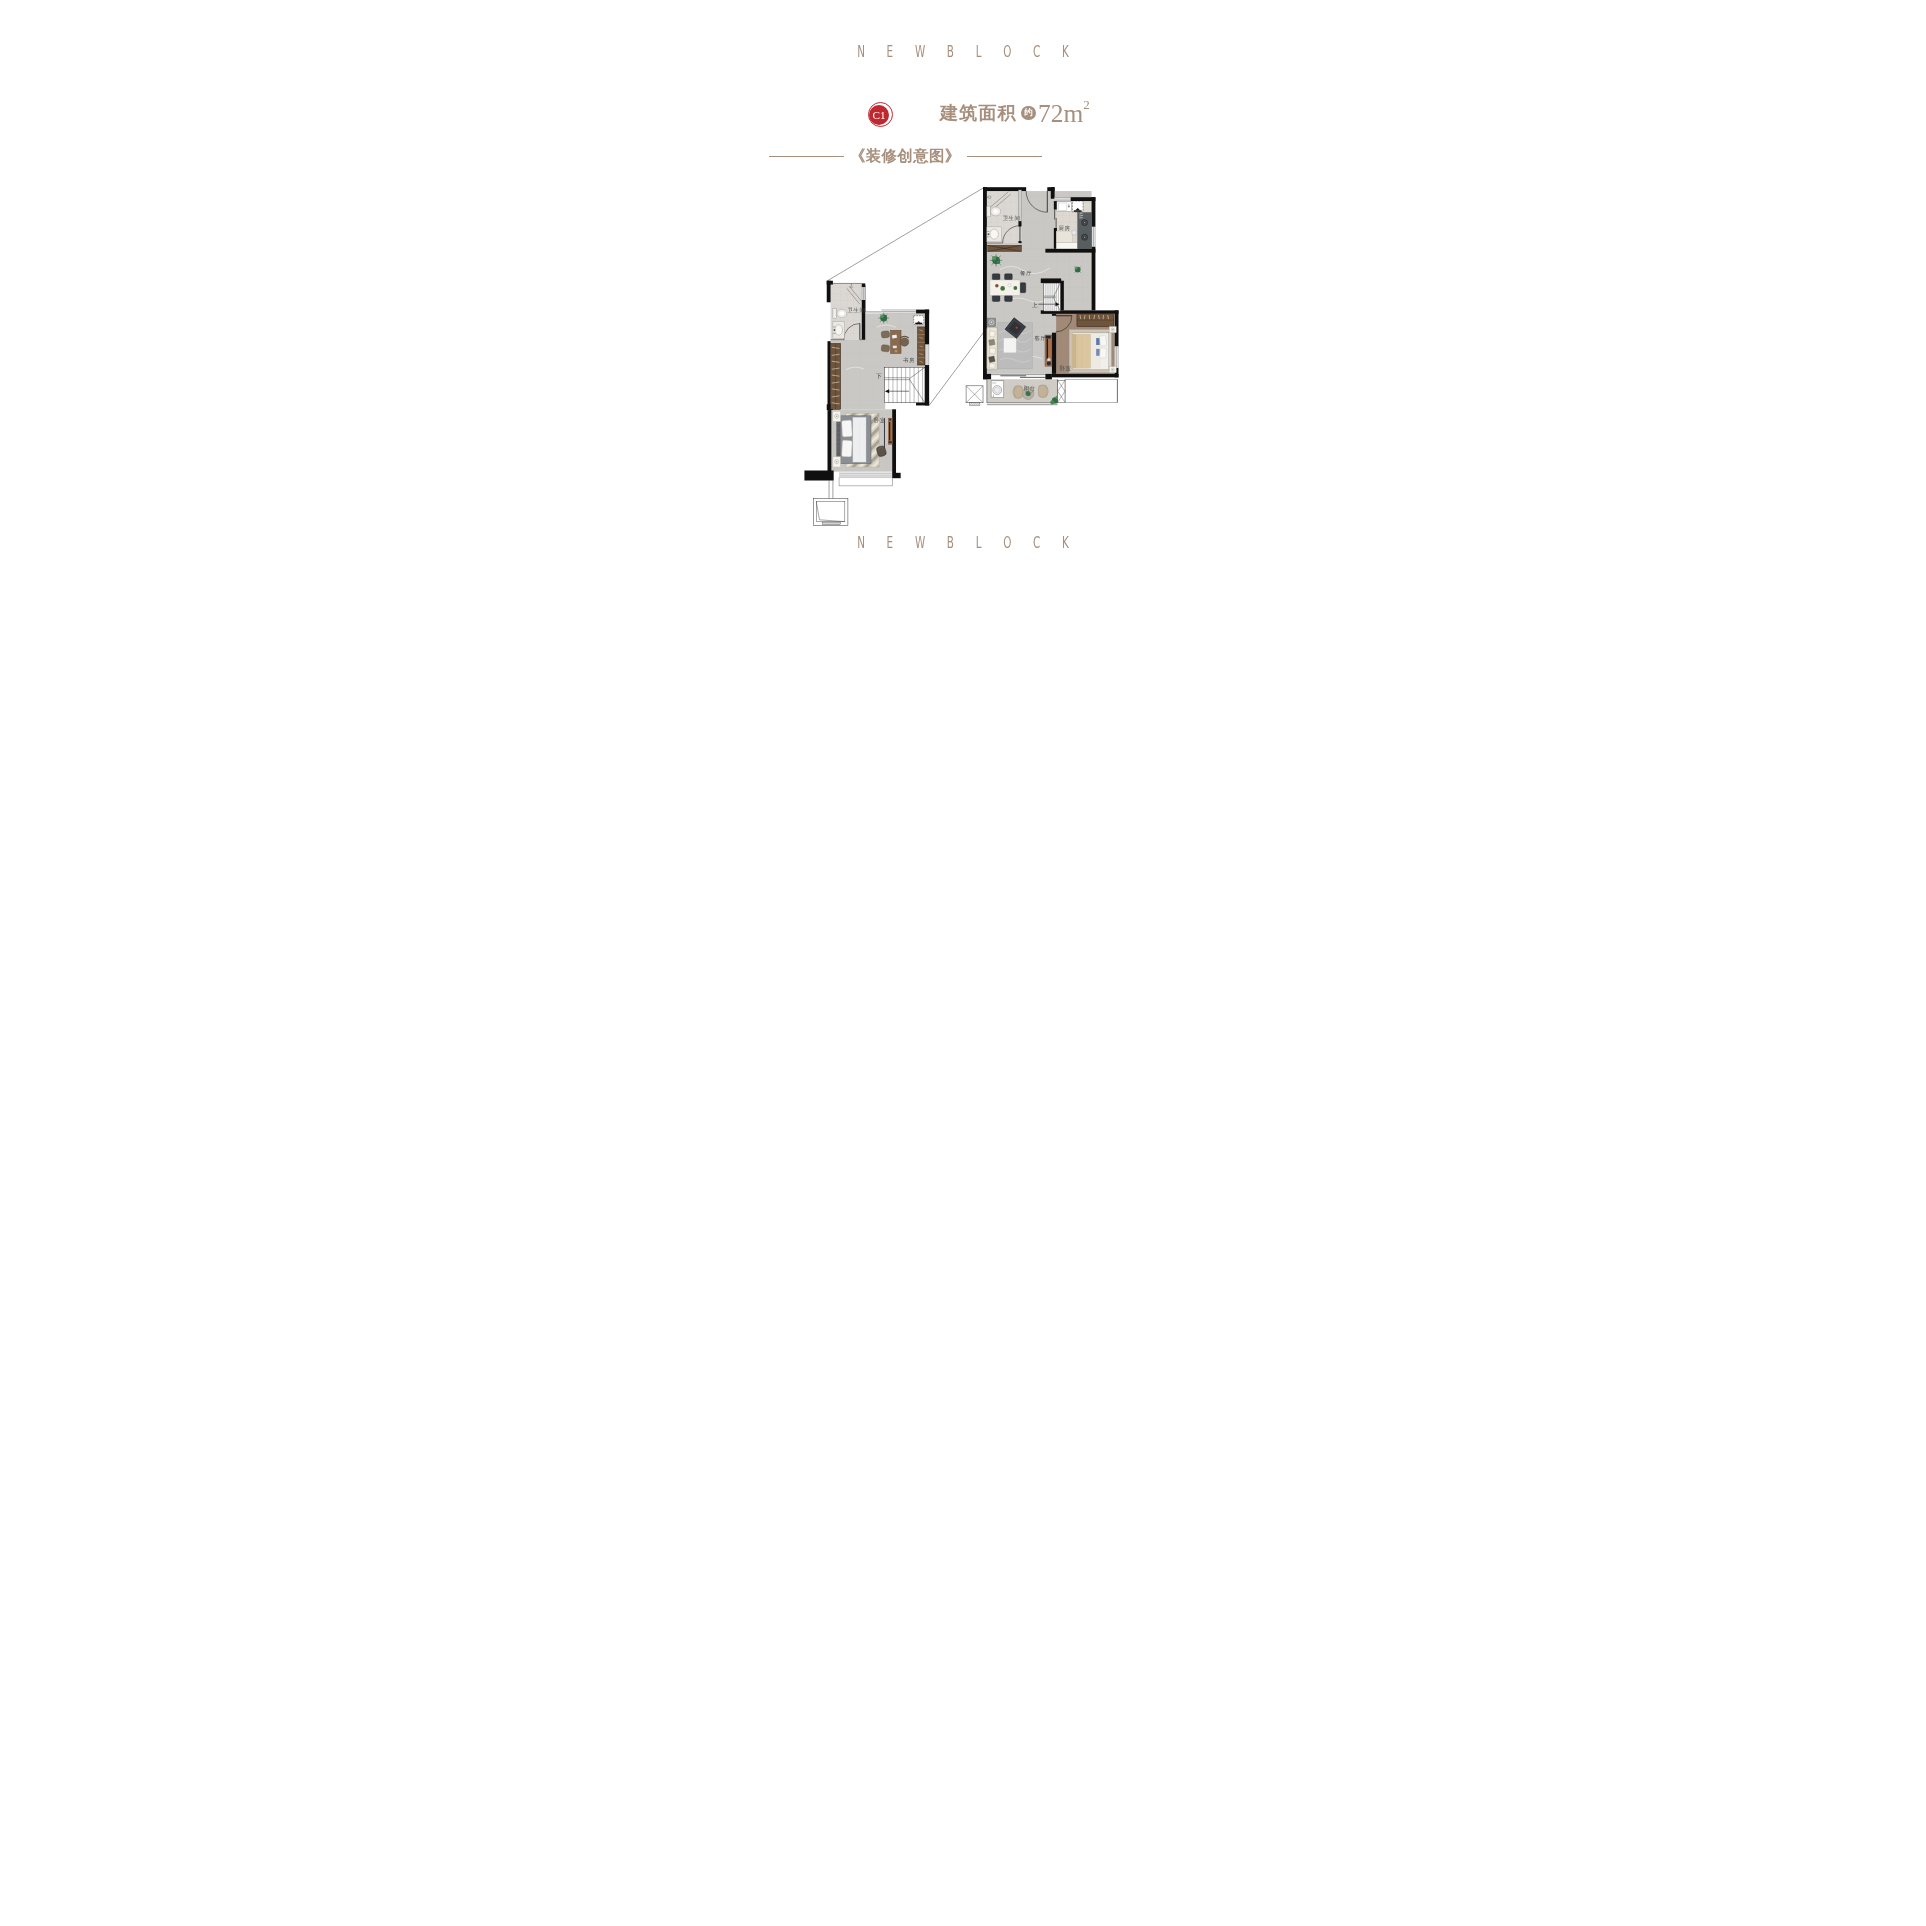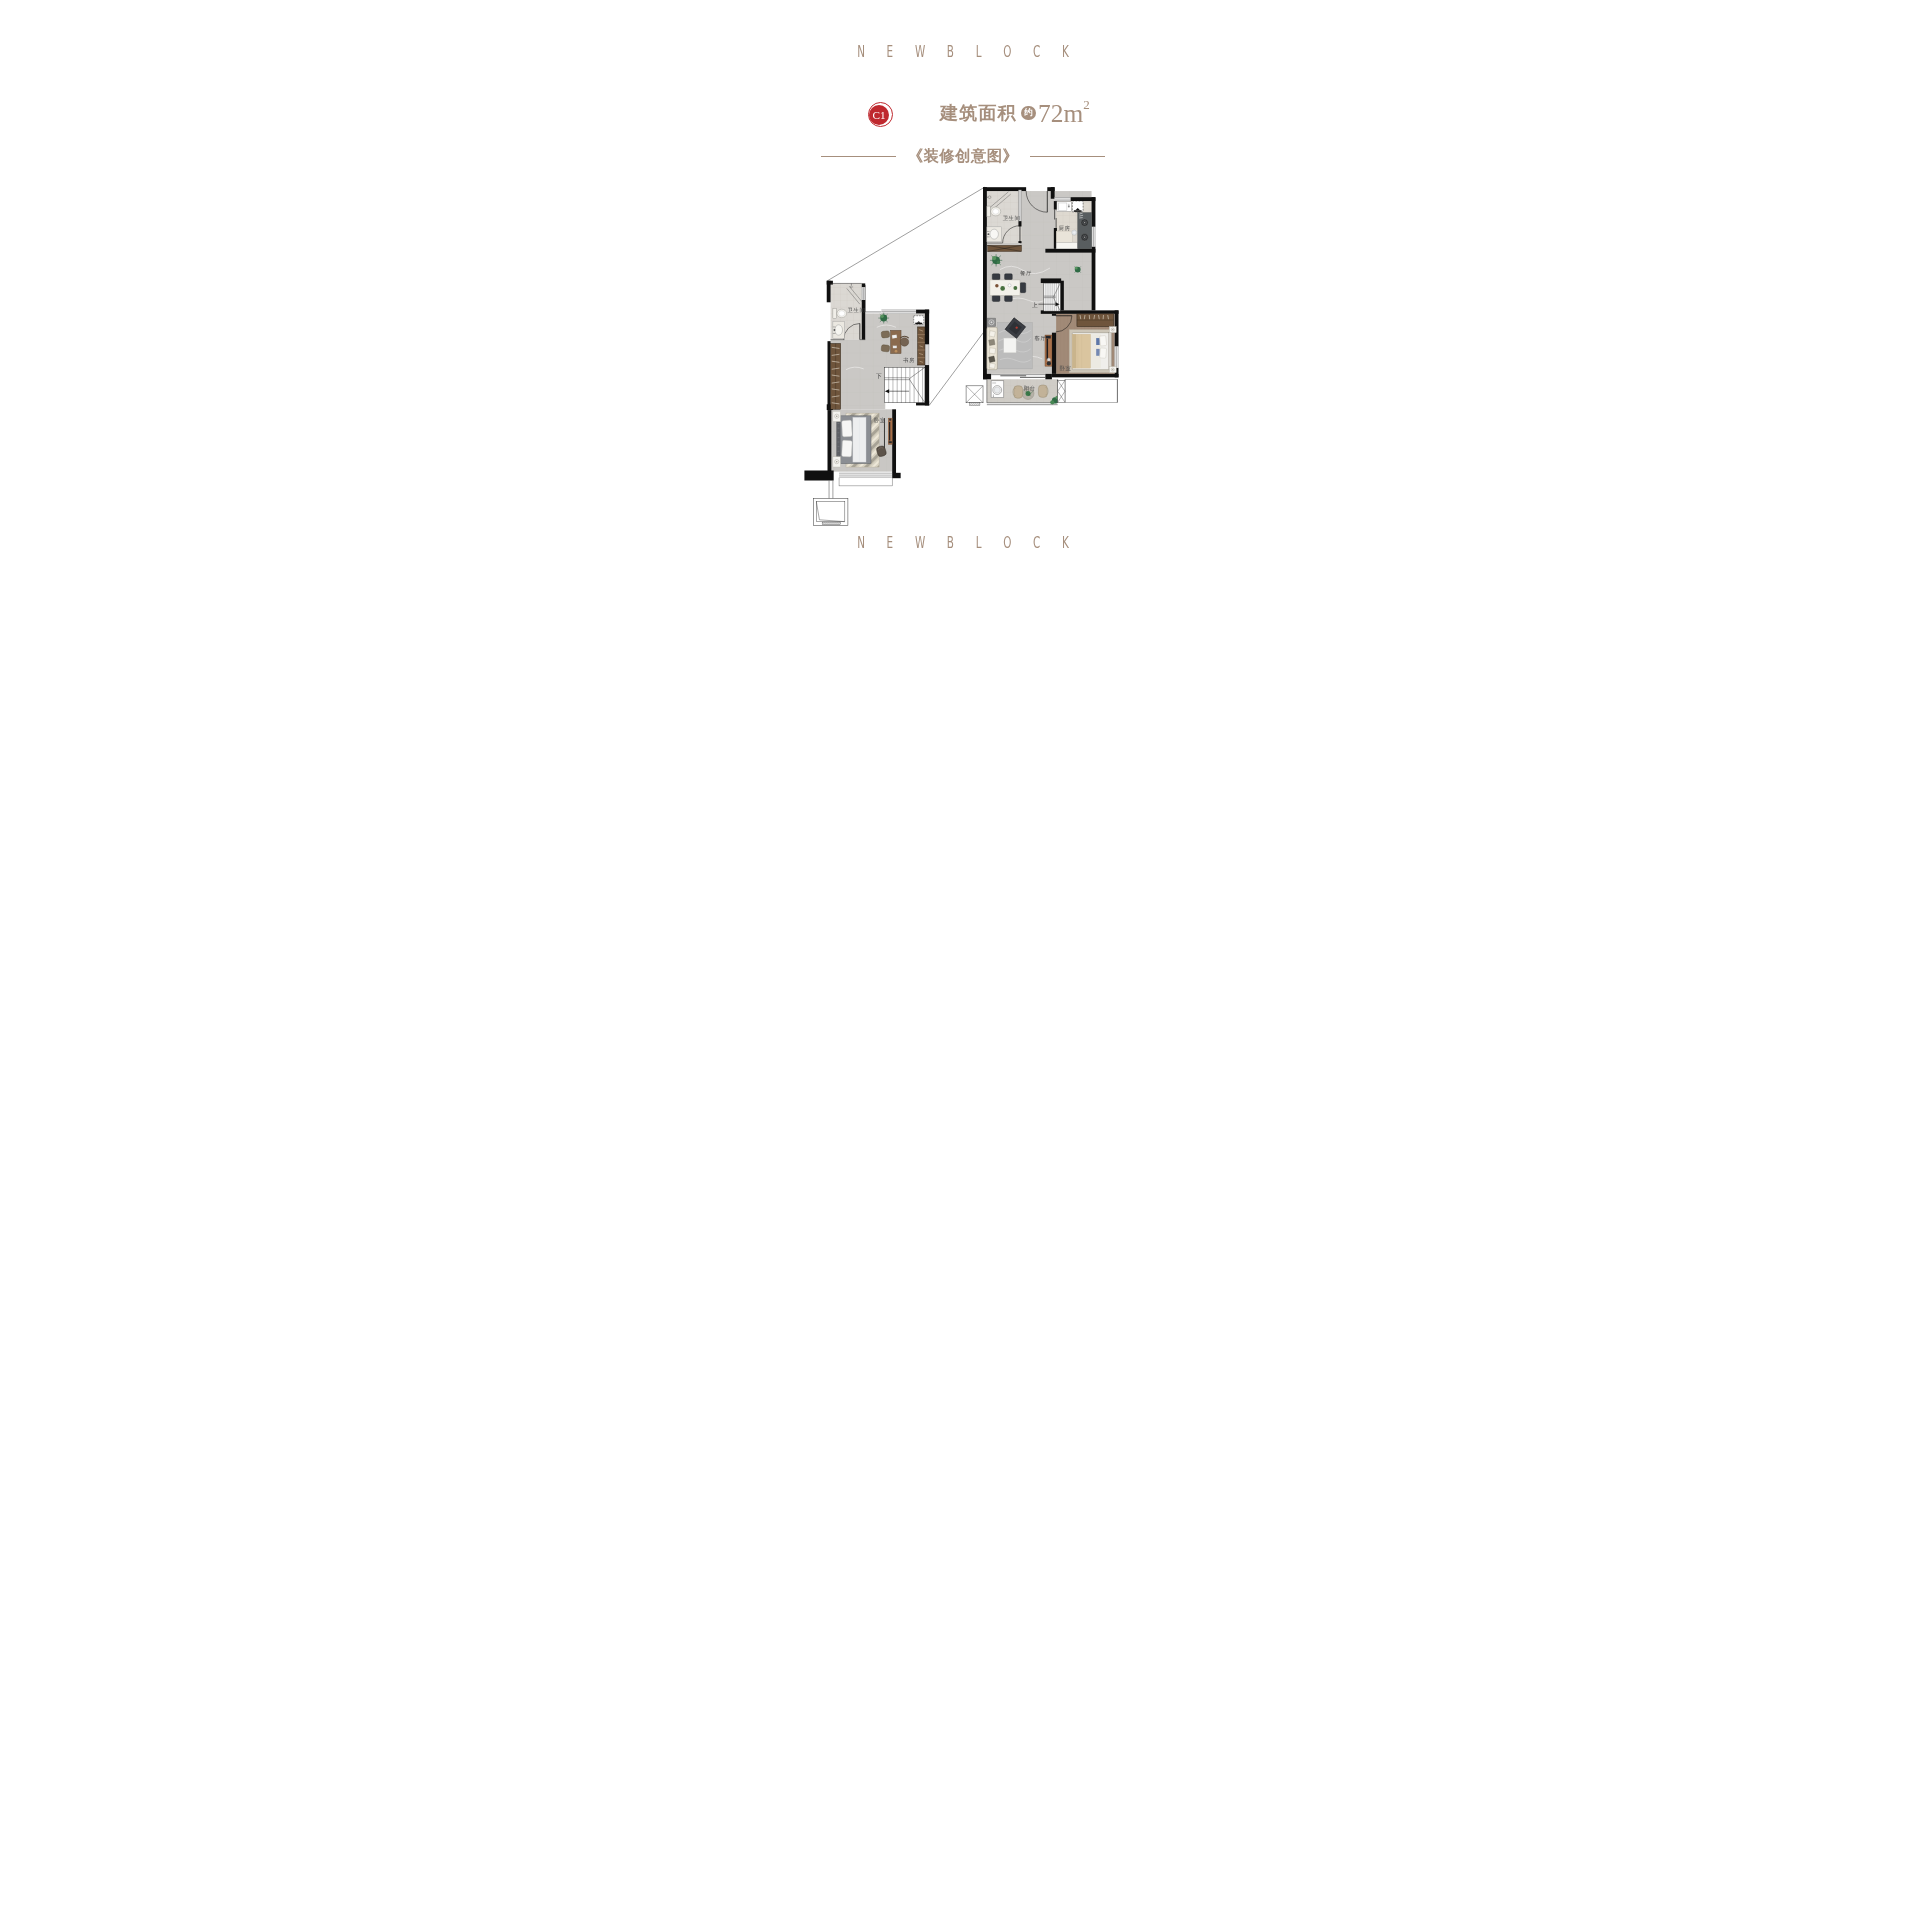--- a/index.html
+++ b/index.html
@@ -15,21 +15,21 @@
   .badge-inner{width:20px;height:20px;background:#bf282e;border-radius:50%;color:#fff;
          display:flex;align-items:center;justify-content:center;
          font-family:"Liberation Serif",serif;font-size:11.2px;}
   .area-row{position:absolute;left:131px;top:99px;height:28.5px;display:flex;align-items:center;margin-left:40px;}
   .area-label{font-size:18px;font-weight:700;color:#a68f7d;letter-spacing:1.2px;}
   .approx{width:14.3px;height:14.3px;border-radius:50%;background:#a68f7d;color:#fff;font-size:8.5px;
          font-weight:700;display:flex;align-items:center;justify-content:center;margin:0 2.3px 0 4.6px;}
   .area-value{font-family:"Liberation Serif",serif;font-size:25.4px;color:#a68f7d;line-height:1;}
   .area-sup{font-family:"Liberation Serif",serif;font-size:13px;color:#a68f7d;position:relative;top:-8.5px;}
   .subtitle-row{position:absolute;top:146px;left:0;width:100%;display:flex;align-items:center;
-         justify-content:center;gap:12px;}
+         gap:6px;}
   .subtitle-line{width:75px;height:0.8px;background:#a68f7d;}
   .subtitle-text{font-size:15.4px;font-weight:700;color:#a68f7d;letter-spacing:0.4px;}
   svg.plans{position:absolute;left:0;top:0;width:388px;height:558px;}
 </style>
 </head>
 <body>
 
 <div class="page">
 
   <div class="brand brand-top">N E W B L O C K</div>

